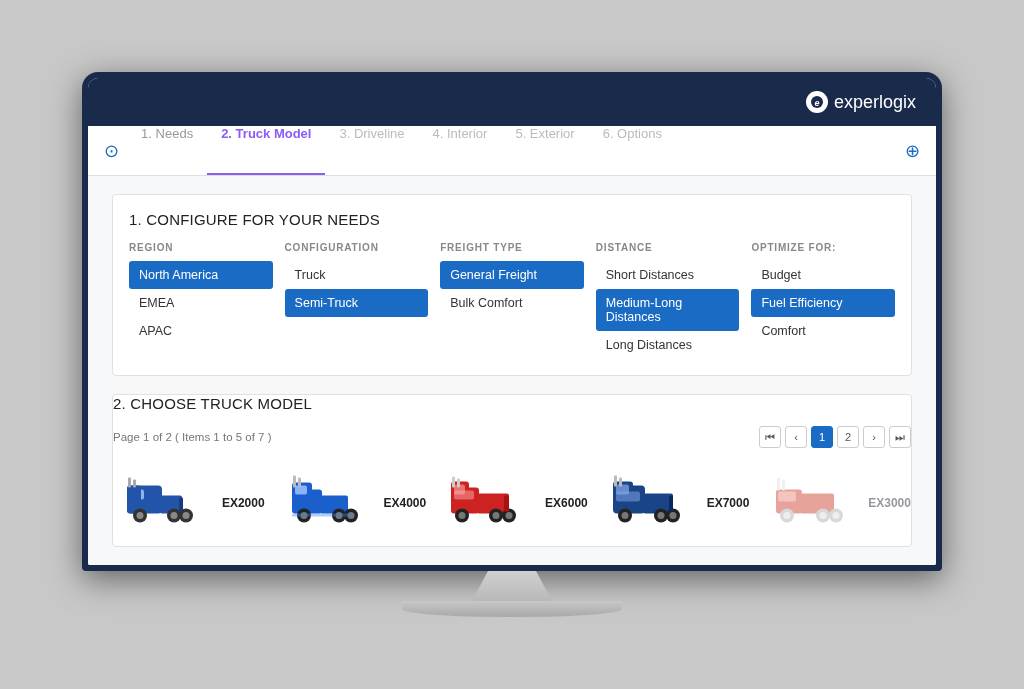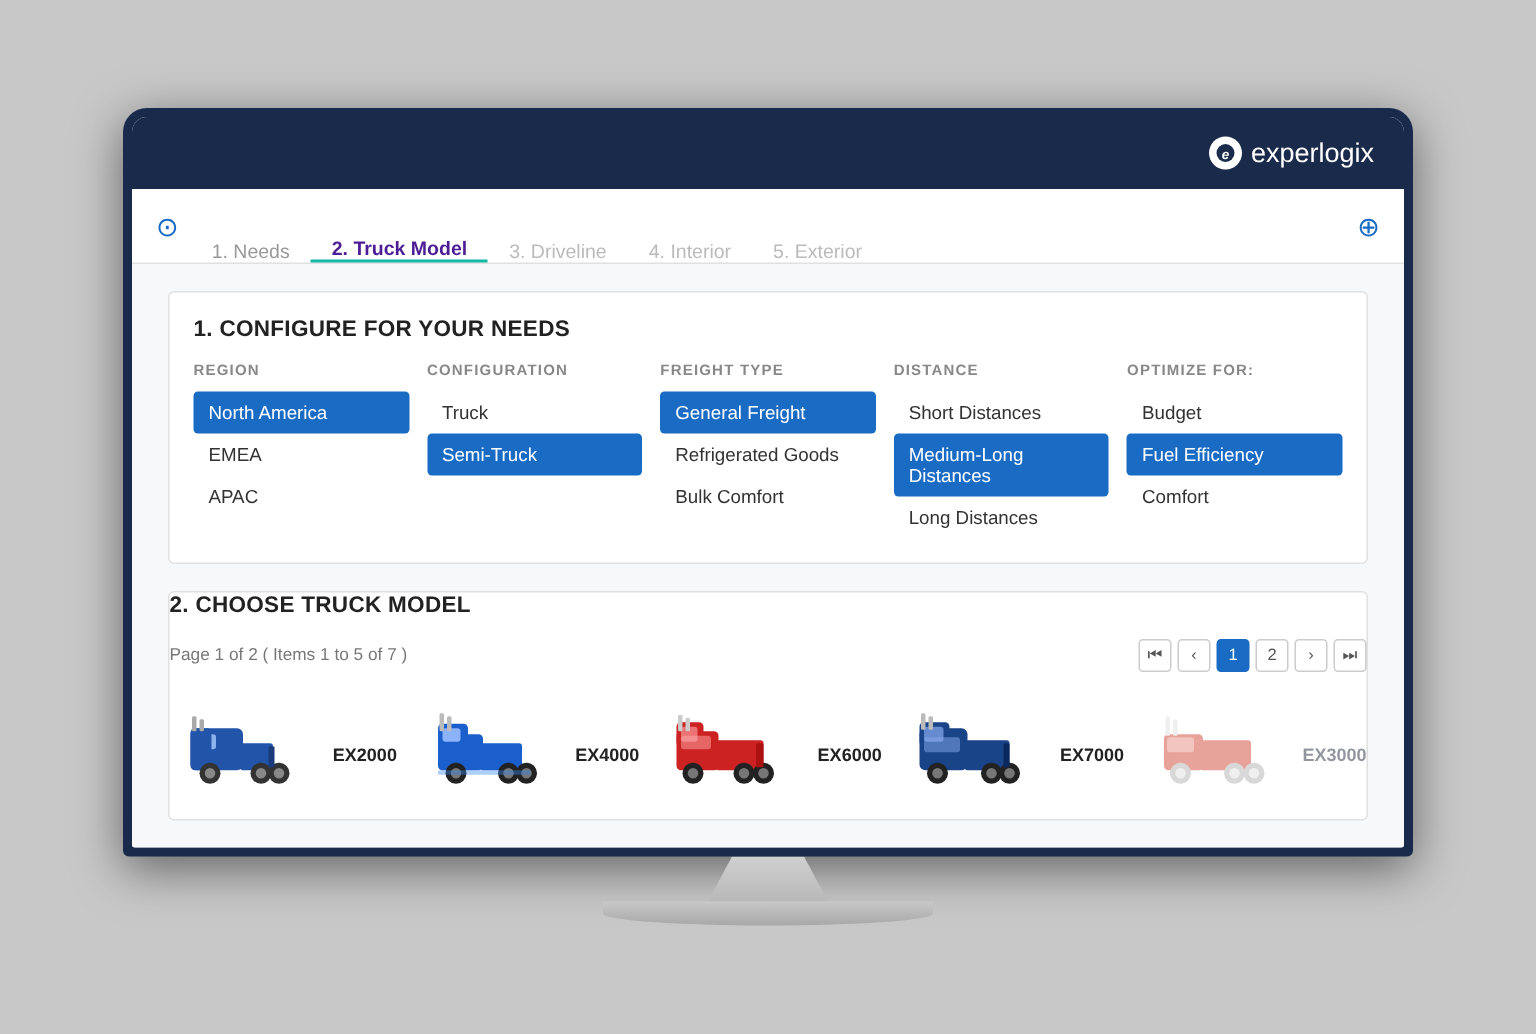--- a/index.html
+++ b/index.html
@@ -65,50 +65,50 @@
       height: 50px;
     }
     .step-back {
       color: #1a6bc4;
       font-size: 18px;
       cursor: pointer;
       margin-right: 8px;
     }
     .step-item {
       display: flex;
-      align-items: flex-end;
+      align-items: flex-start;
       padding: 0 14px;
       height: 100%;
       font-size: 13px;
       color: #999;
       cursor: pointer;
       white-space: nowrap;
     }
     .step-item.active {
-      color: #4c1d95;
+      color: #8b5cf6;
       font-weight: 600;
-      border-bottom: 2px solid #14b8a6;
+      border-bottom: 2px solid #8b5cf6;
     }
     .step-item.pending {
       color: #bbb;
     }
     .step-forward {
       margin-left: auto;
       color: #1a6bc4;
       font-size: 18px;
       cursor: pointer;
     }
     
     .main-content {
       background: #f7f8fa;
       padding: 18px 24px;
     }
     .section-title {
       font-size: 15px;
-      font-weight: 700;
+      font-weight: 400;
       color: #222;
       margin-bottom: 14px;
       letter-spacing: 0.2px;
     }
     
     .config-section {
       background: #fff;
       border: 1px solid #e0e0e0;
       border-radius: 4px;
       padding: 16px;
@@ -266,20 +266,23 @@
         </div>
         <div class="step-item pending">
           <span>3. Driveline</span>
         </div>
         <div class="step-item pending">
           <span>4. Interior</span>
         </div>
         <div class="step-item pending">
           <span>5. Exterior</span>
         </div>
+        <div class="step-item pending">
+          <span>6. Options</span>
+        </div>
         <span class="step-forward" style="margin-left:auto;">⊕</span>
       </div>
 
       <div class="main-content">
 
         <div class="config-section">
           <div class="section-title">1. CONFIGURE FOR YOUR NEEDS</div>
           <div class="config-columns">
 
             <div class="config-col">
@@ -291,21 +294,20 @@
 
             <div class="config-col">
               <div class="config-col-label">CONFIGURATION</div>
               <div class="option-item">Truck</div>
               <div class="option-item selected">Semi-Truck</div>
             </div>
 
             <div class="config-col">
               <div class="config-col-label">FREIGHT TYPE</div>
               <div class="option-item selected">General Freight</div>
-              <div class="option-item">Refrigerated Goods</div>
               <div class="option-item">Bulk Comfort</div>
             </div>
 
             <div class="config-col">
               <div class="config-col-label">DISTANCE</div>
               <div class="option-item">Short Distances</div>
               <div class="option-item selected">Medium-Long Distances</div>
               <div class="option-item">Long Distances</div>
             </div>
 

